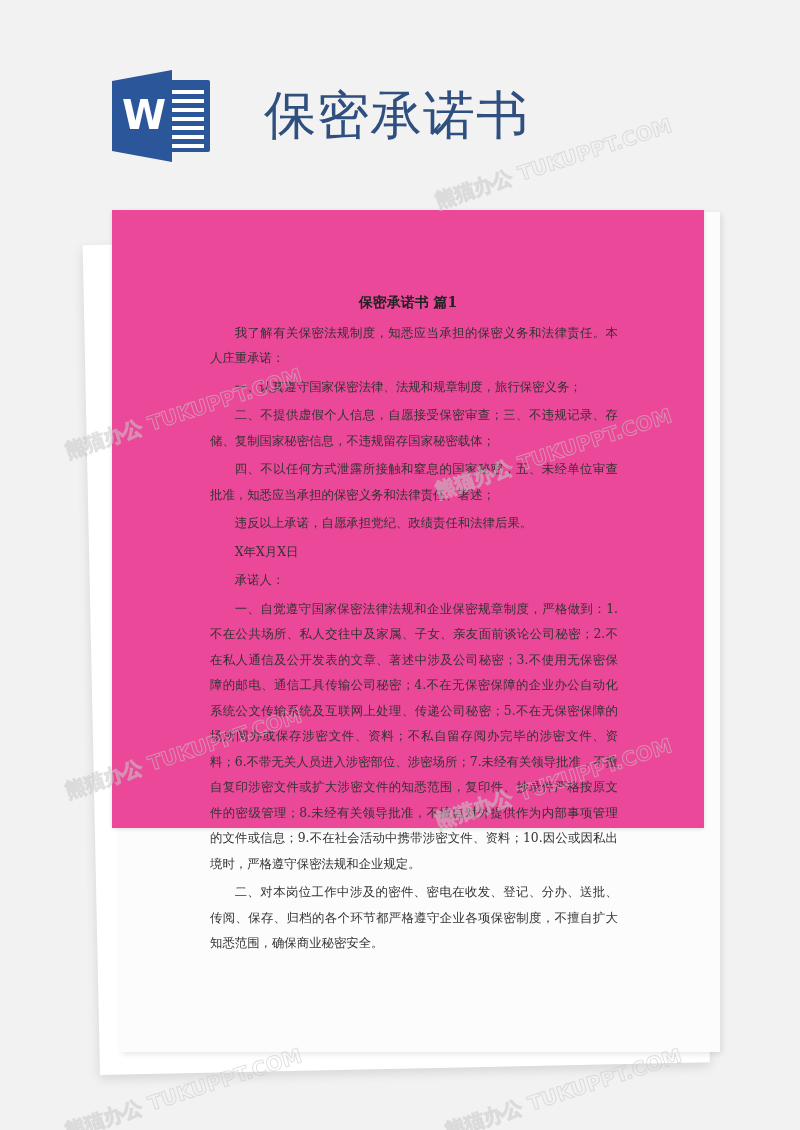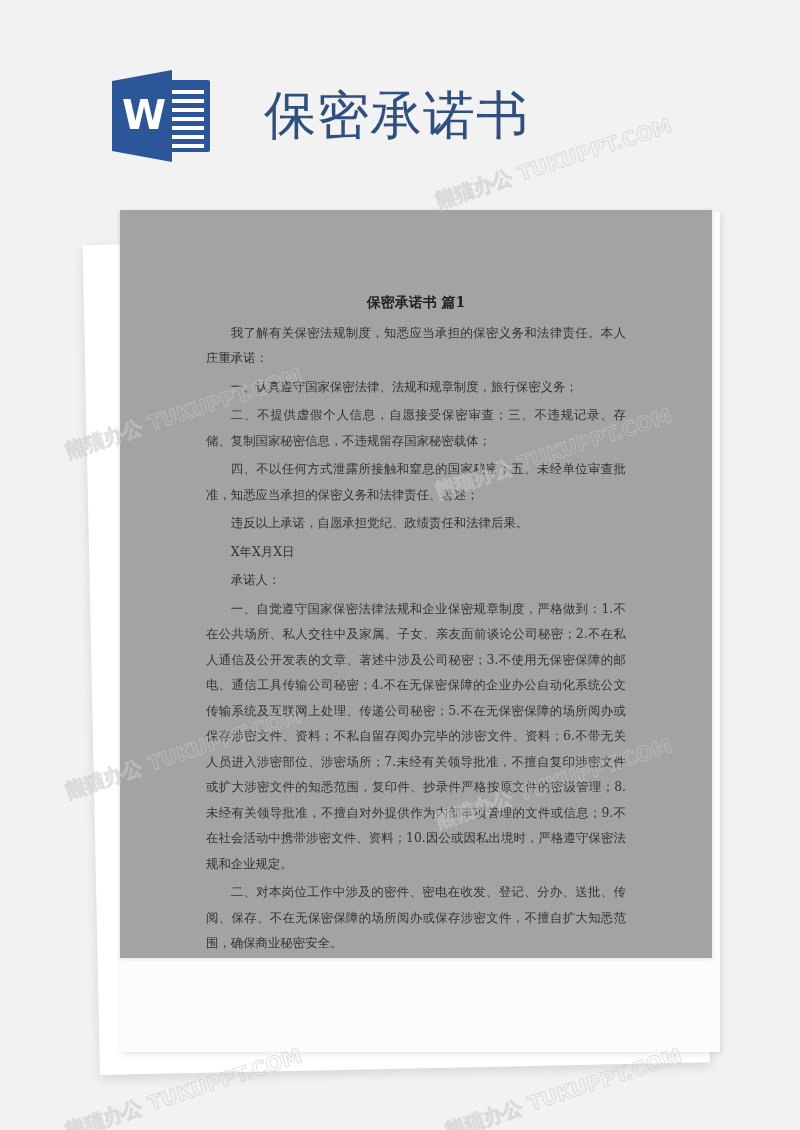--- a/index.html
+++ b/index.html
@@ -30,29 +30,29 @@
   .page-back2 {
     position: absolute; left: 100px; top: 245px; width: 610px; height: 830px;
     background: #fff; transform: rotate(-1.2deg); transform-origin: left bottom;
     box-shadow: 0 4px 12px rgba(0,0,0,0.12);
   }
   .page-back1 {
     position: absolute; left: 120px; top: 212px; width: 600px; height: 840px;
     background: #fcfcfc; box-shadow: 2px 2px 6px rgba(0,0,0,0.10);
   }
   .page {
-    position: absolute; left: 120px; top: 210px; width: 592px; height: 748px;
-    background: #a3a3a3; box-shadow: 0 1px 4px rgba(0,0,0,0.12);
+    position: absolute; left: 112px; top: 210px; width: 592px; height: 618px;
+    background: #ec4899; box-shadow: 0 1px 4px rgba(0,0,0,0.12);
   }
   .doc {
     position: absolute; left: 86px; top: 80px; width: 420px;
     font-size: 12.4px; line-height: 25.5px; color: #333;
   }
   .doc h2 { margin: 0 0 4px 0; text-align: center; font-size: 14px; font-weight: bold; color: #222; }
-  .doc p { margin: 0 0 3px 0; text-indent: 2em; text-align: justify; }
+  .doc p { margin: 0 0 3px 12px; text-indent: 2em; text-align: justify; }
   .watermark {
     position: absolute; font-family: "DejaVu Sans", sans-serif; font-weight: bold;
     font-size: 20px; color: rgba(255,255,255,0.0);
     -webkit-text-stroke: 1px rgba(200,200,200,0.55);
     transform: rotate(-18deg); white-space: nowrap; pointer-events: none;
   }
 </style>
 </head>
 <body>
 
@@ -81,21 +81,21 @@
   <div class="doc">
     <h2>保密承诺书 篇1</h2>
     <p>我了解有关保密法规制度，知悉应当承担的保密义务和法律责任。本人庄重承诺：</p>
     <p>一、认真遵守国家保密法律、法规和规章制度，旅行保密义务；</p>
     <p>二、不提供虚假个人信息，自愿接受保密审查；三、不违规记录、存储、复制国家秘密信息，不违规留存国家秘密载体；</p>
     <p>四、不以任何方式泄露所接触和窒息的国家秘密；五、未经单位审查批准，知悉应当承担的保密义务和法律责任、著述；</p>
     <p>违反以上承诺，自愿承担党纪、政绩责任和法律后果。</p>
     <p>X年X月X日</p>
     <p>承诺人：</p>
     <p>一、自觉遵守国家保密法律法规和企业保密规章制度，严格做到：1.不在公共场所、私人交往中及家属、子女、亲友面前谈论公司秘密；2.不在私人通信及公开发表的文章、著述中涉及公司秘密；3.不使用无保密保障的邮电、通信工具传输公司秘密；4.不在无保密保障的企业办公自动化系统公文传输系统及互联网上处理、传递公司秘密；5.不在无保密保障的场所阅办或保存涉密文件、资料；不私自留存阅办完毕的涉密文件、资料；6.不带无关人员进入涉密部位、涉密场所；7.未经有关领导批准，不擅自复印涉密文件或扩大涉密文件的知悉范围，复印件、抄录件严格按原文件的密级管理；8.未经有关领导批准，不擅自对外提供作为内部事项管理的文件或信息；9.不在社会活动中携带涉密文件、资料；10.因公或因私出境时，严格遵守保密法规和企业规定。</p>
-    <p>二、对本岗位工作中涉及的密件、密电在收发、登记、分办、送批、传阅、保存、不在无保密保障的场所阅办或保存涉密文件，不擅自扩大知悉范围，确保商业秘密安全。</p>
+    <p>二、对本岗位工作中涉及的密件、密电在收发、登记、分办、送批、传阅、保存、归档的各个环节都严格遵守企业各项保密制度，不擅自扩大知悉范围，确保商业秘密安全。</p>
   </div>
 </div>
 
 <div id="wm-layer">
     <div class="watermark" style="left: 430px; top: 150px;">熊猫办公 TUKUPPT.COM</div>
     <div class="watermark" style="left: 60px; top: 400px;">熊猫办公 TUKUPPT.COM</div>
     <div class="watermark" style="left: 430px; top: 440px;">熊猫办公 TUKUPPT.COM</div>
     <div class="watermark" style="left: 60px; top: 740px;">熊猫办公 TUKUPPT.COM</div>
     <div class="watermark" style="left: 430px; top: 770px;">熊猫办公 TUKUPPT.COM</div>
     <div class="watermark" style="left: 60px; top: 1080px;">熊猫办公 TUKUPPT.COM</div>

